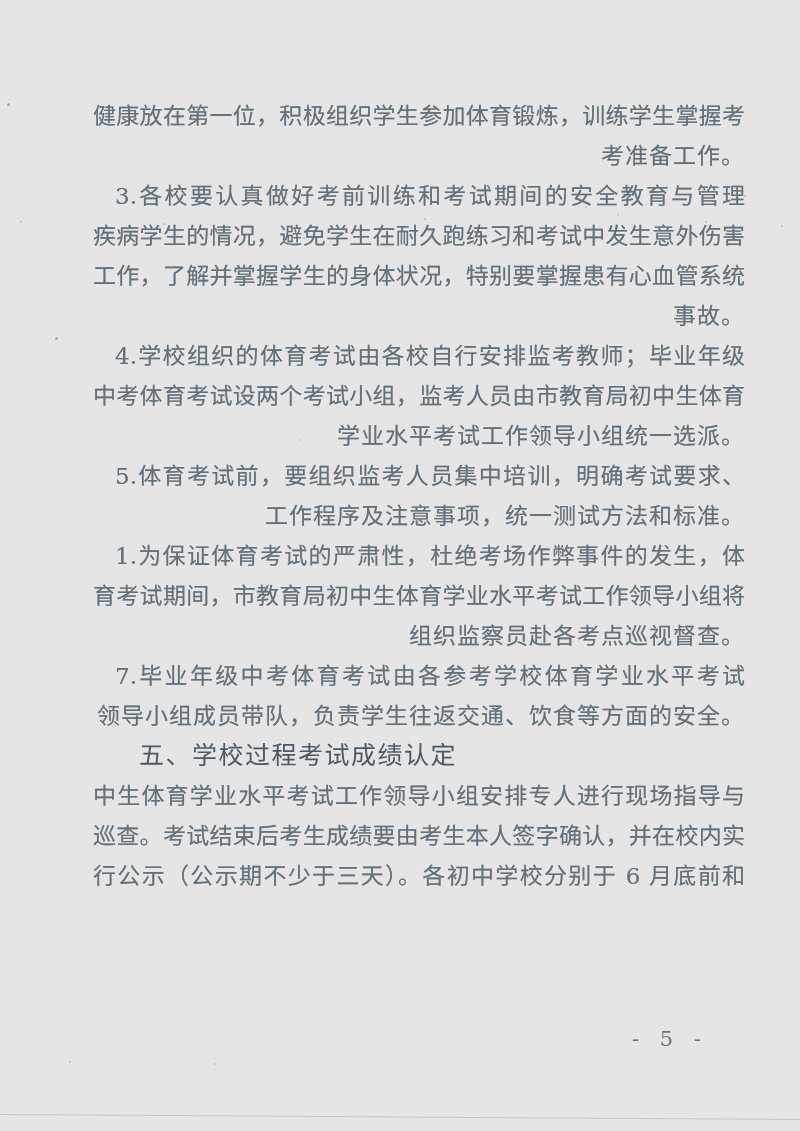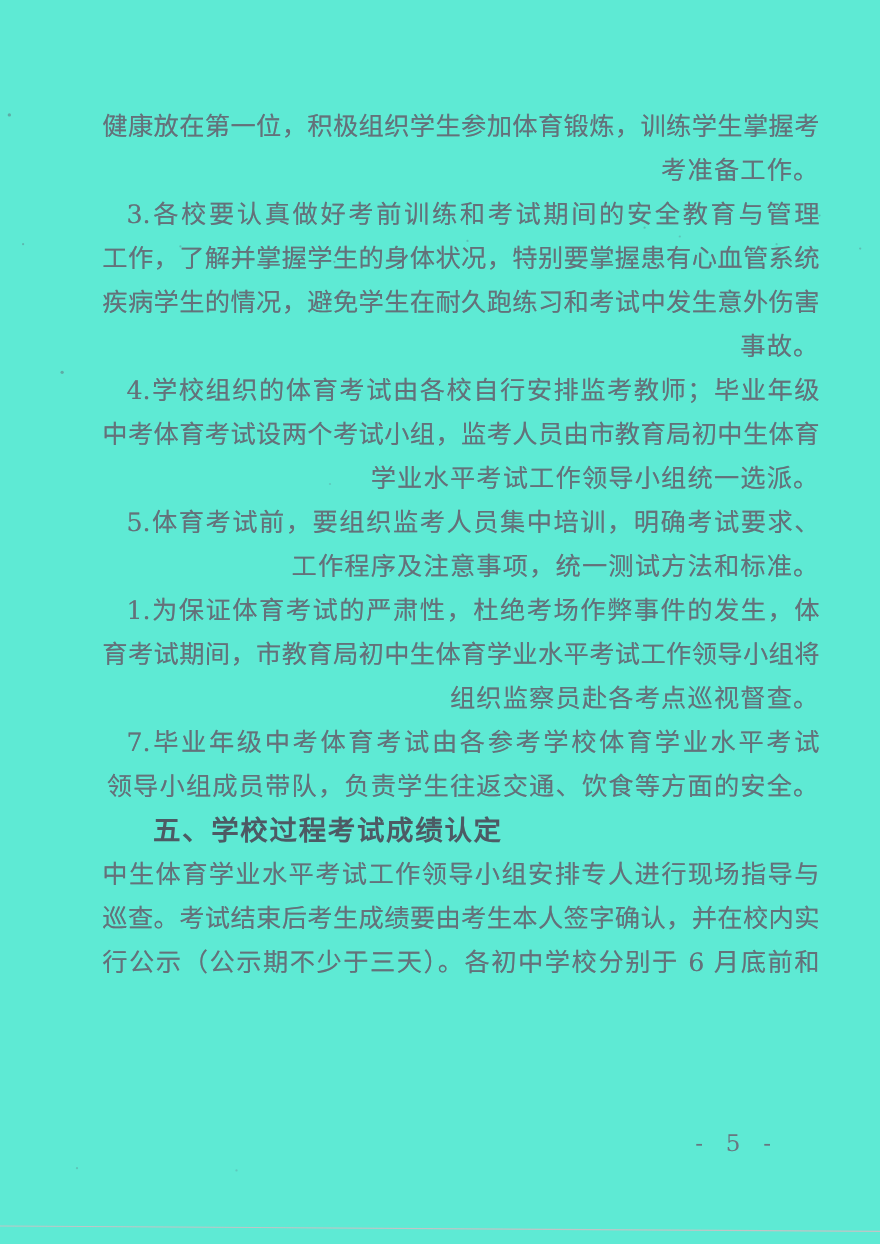--- a/index.html
+++ b/index.html
@@ -10,21 +10,21 @@
   body {
     width: 800px;
     height: 1131px;
     position: relative;
     overflow: hidden;
     font-family: "DejaVu Serif", serif;
   }
   .page {
     position: absolute;
     inset: 0;
-    background: #5eead4;
+    background: #e5e5e5;
   }
   .doc {
     position: absolute;
     left: 93px;
     top: 96px;
     width: 652px;
   }
   .ln {
     font-size: 23px;
     line-height: 40px;
@@ -42,21 +42,21 @@
   .end {
     text-align: right;
     letter-spacing: 1px;
   }
   
   .ind {
     padding-left: 22px;
   }
   .hd {
     font-family: "DejaVu Sans", sans-serif;
-    font-weight: 700;
+    font-weight: 400;
     font-size: 25px;
     color: #4d5a64;
     padding-left: 46px;
     letter-spacing: 1.5px;
     text-shadow: none;
   }
   .pagenum {
     position: absolute;
     left: 632px;
     top: 1024px;
@@ -90,22 +90,22 @@
 
   <div class="doc">
 
     <div>
       <div class="ln fill">健康放在第一位，积极组织学生参加体育锻炼，训练学生掌握考</div>
       <div class="ln end">考准备工作。</div>
     </div>
 
     <div>
       <div class="ln fill ind">3.各校要认真做好考前训练和考试期间的安全教育与管理</div>
+      <div class="ln fill">疾病学生的情况，避免学生在耐久跑练习和考试中发生意外伤害</div>
       <div class="ln fill">工作，了解并掌握学生的身体状况，特别要掌握患有心血管系统</div>
-      <div class="ln fill">疾病学生的情况，避免学生在耐久跑练习和考试中发生意外伤害</div>
       <div class="ln end">事故。</div>
     </div>
 
     <div>
       <div class="ln fill ind">4.学校组织的体育考试由各校自行安排监考教师；毕业年级</div>
       <div class="ln fill">中考体育考试设两个考试小组，监考人员由市教育局初中生体育</div>
       <div class="ln end">学业水平考试工作领导小组统一选派。</div>
     </div>
 
     <div>

